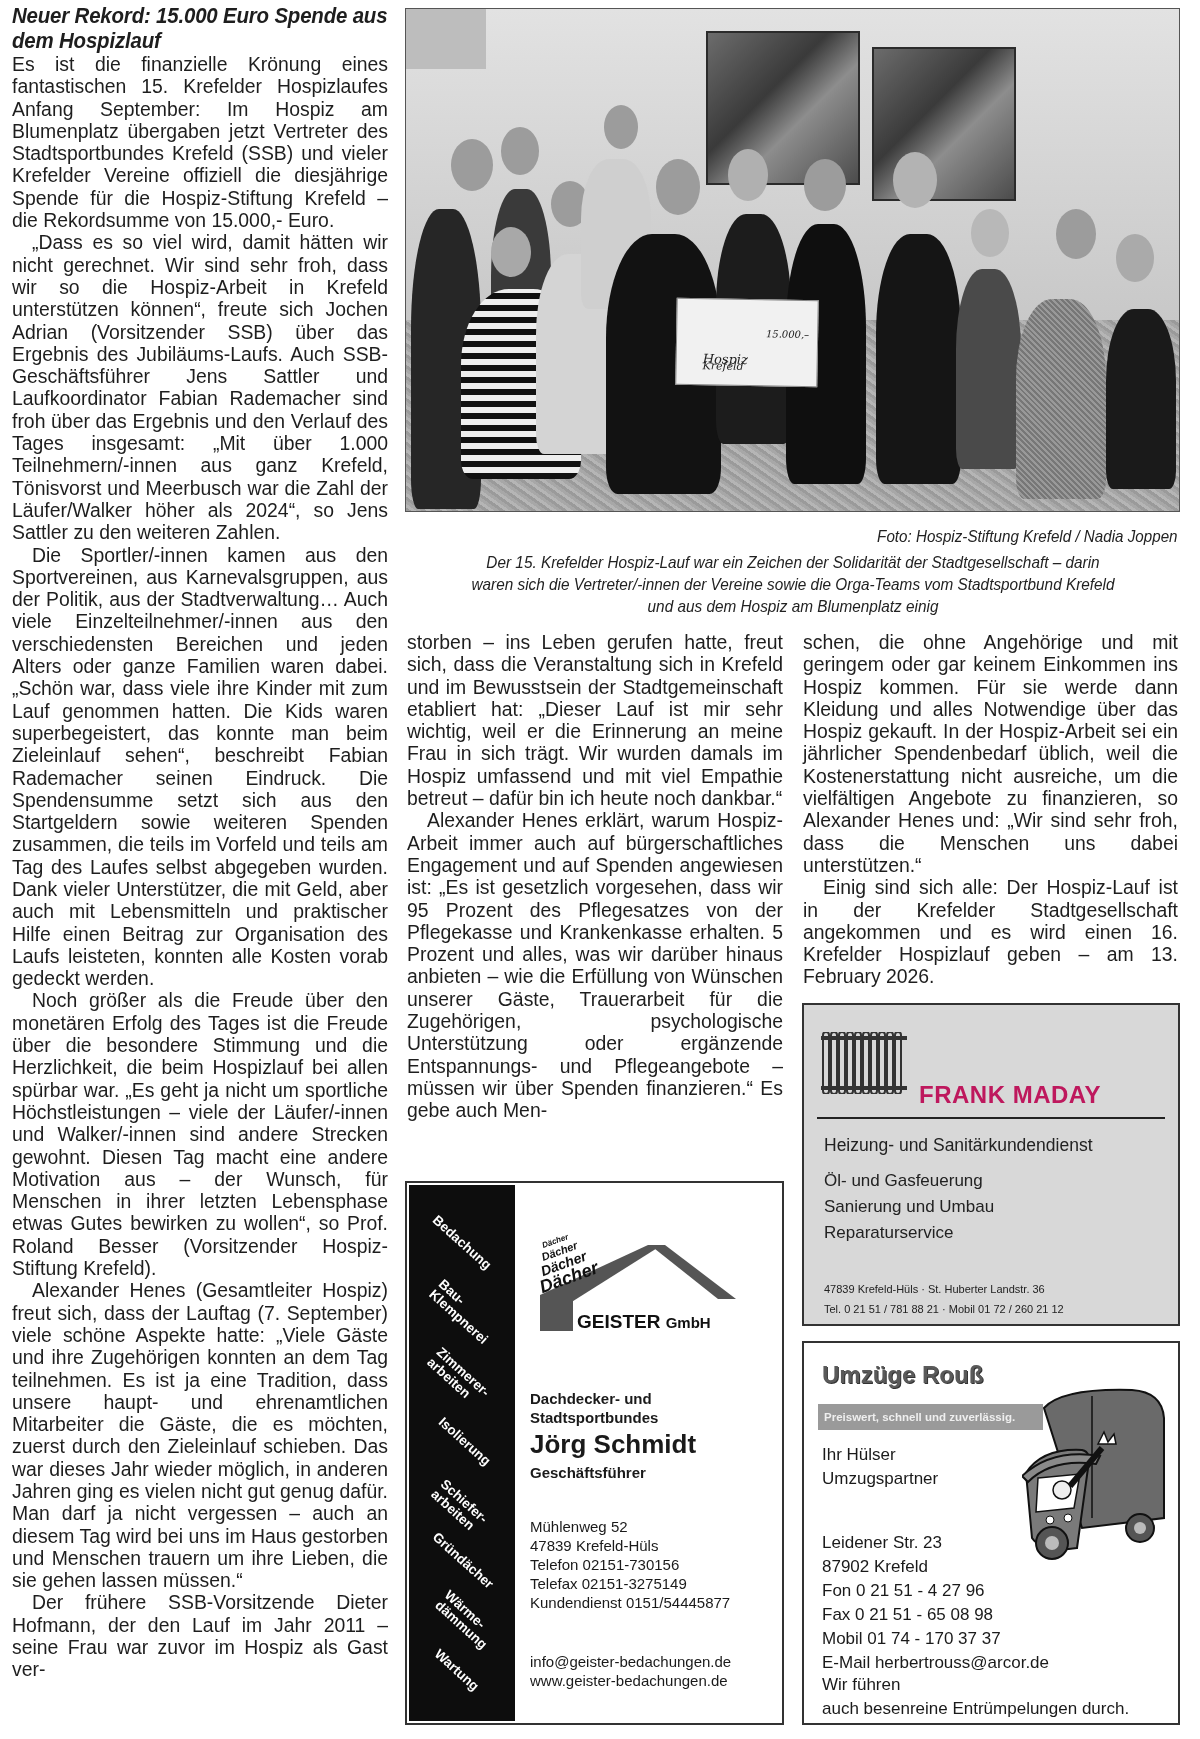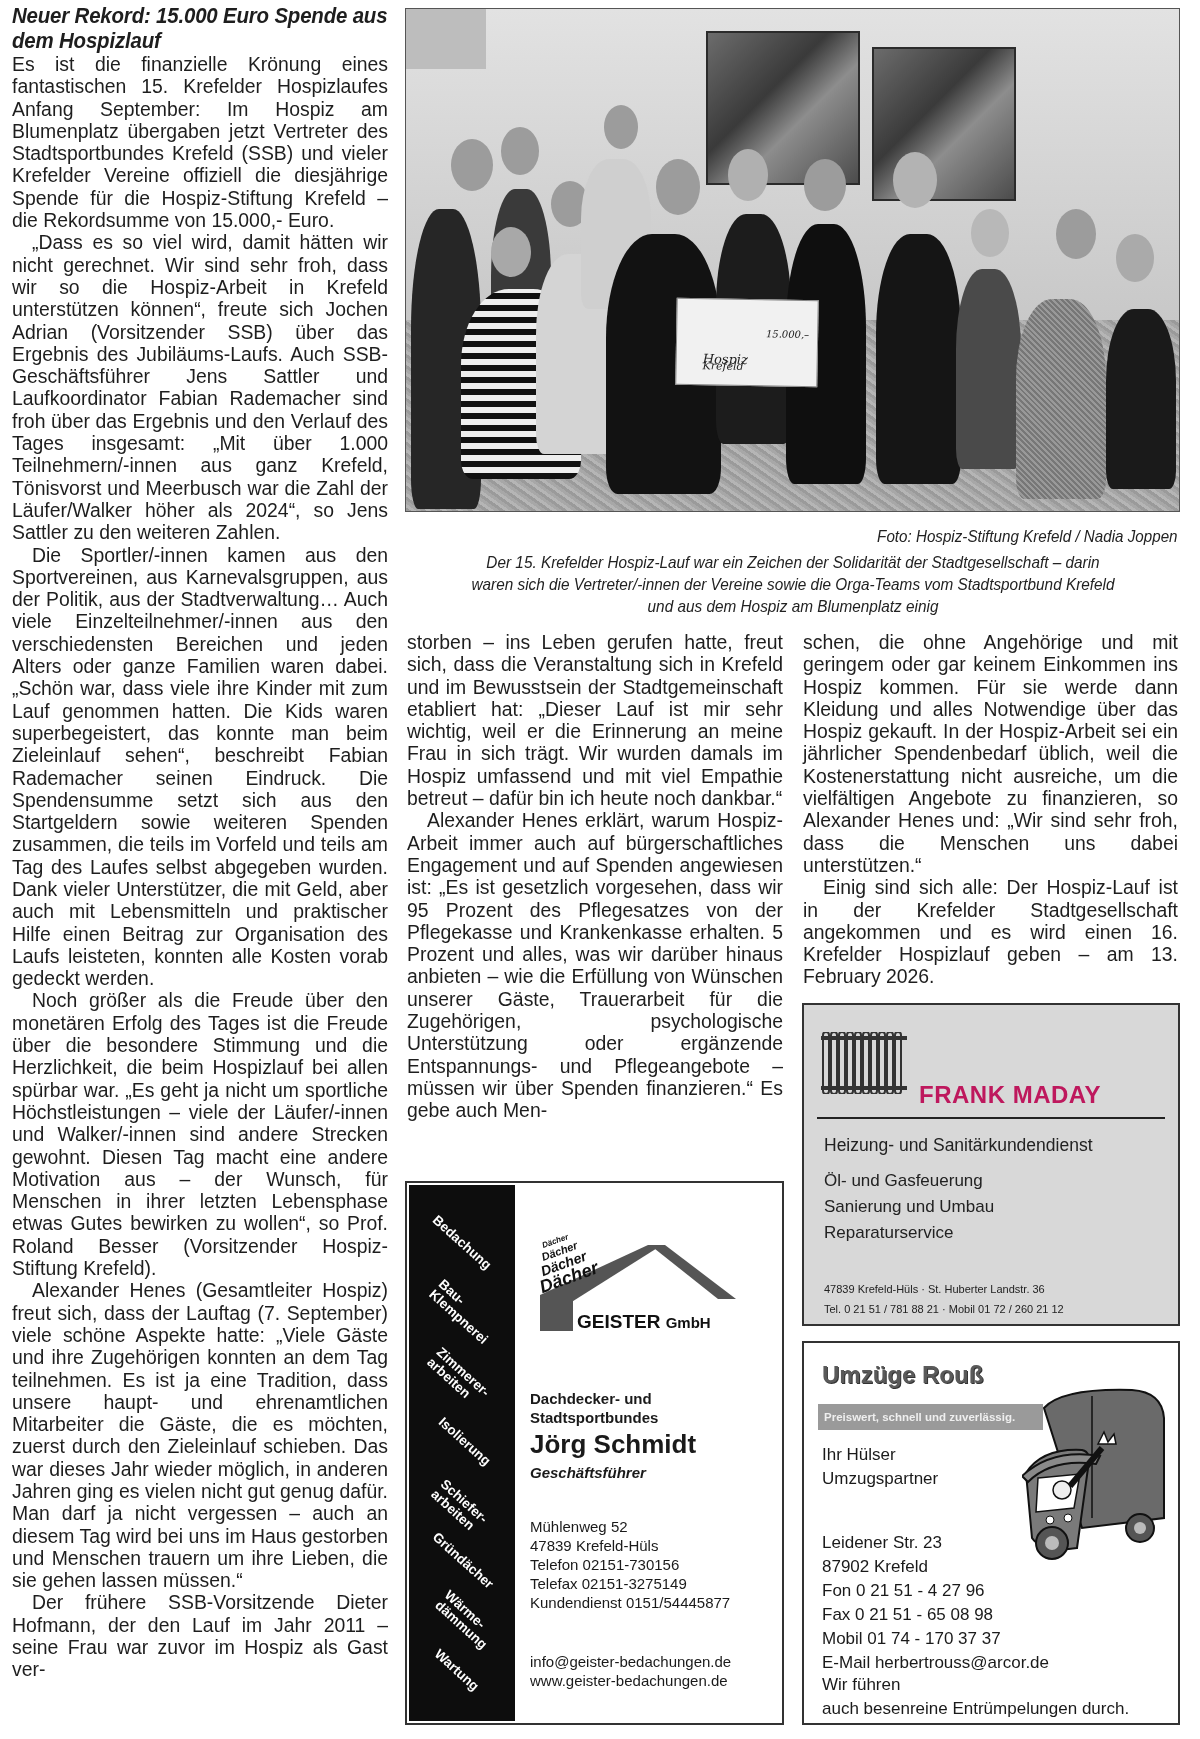--- a/index.html
+++ b/index.html
@@ -32,21 +32,21 @@
   #ad-geister { position: absolute; left: 405px; top: 1181px; width: 379px; height: 544px; border: 2px solid #333; box-sizing: border-box; background: #fff; }
   .geister-bar { position: absolute; left: 2px; top: 2px; width: 106px; bottom: 2px; background: #0d0d0d; }
   .bar-item { position: absolute; color: #fff; font-weight: bold; font-size: 13.5px; line-height: 14px; transform: rotate(42deg); transform-origin: left top; white-space: pre; }
   .geister-logo { position: absolute; left: 133px; top: 62px; width: 200px; height: 100px; }
   .daecher { position: absolute; font-style: italic; font-weight: bold; color: #111; transform: rotate(-20deg); transform-origin: left bottom; }
   .geister-name { position: absolute; left: 170px; top: 128px; font-weight: bold; font-size: 19px; color: #111; }
   .geister-name small { font-size: 15px; }
   .g-text { position: absolute; left: 123px; color: #1a1a1a; font-size: 15px; line-height: 19px; }
   .g-strong { font-weight: bold; font-size: 15px; line-height: 19px; }
   .g-name { font-weight: bold; font-size: 26px; line-height: 30px; }
-  .g-role { font-weight: bold; font-style: italic; font-size: 15px; }
+  .g-role { font-weight: bold; font-size: 15px; }
 
   
   #ad-maday { position: absolute; left: 802px; top: 1003px; width: 378px; height: 323px; border: 2px solid #333; box-sizing: border-box; background: #d8d8d8; }
   .radiator { position: absolute; left: 17px; top: 27px; width: 86px; height: 62px; }
   .maday-name { position: absolute; left: 115px; top: 76px; font-weight: bold; font-size: 24px; letter-spacing: 0.5px; color: #be185d; }
   .maday-rule { position: absolute; left: 13px; top: 112px; width: 348px; height: 2px; background: #222; }
   .maday-line { position: absolute; left: 20px; color: #222; font-size: 17px; line-height: 26px; }
   .maday-small { position: absolute; left: 20px; color: #222; font-size: 11px; line-height: 20px; }
 
   

